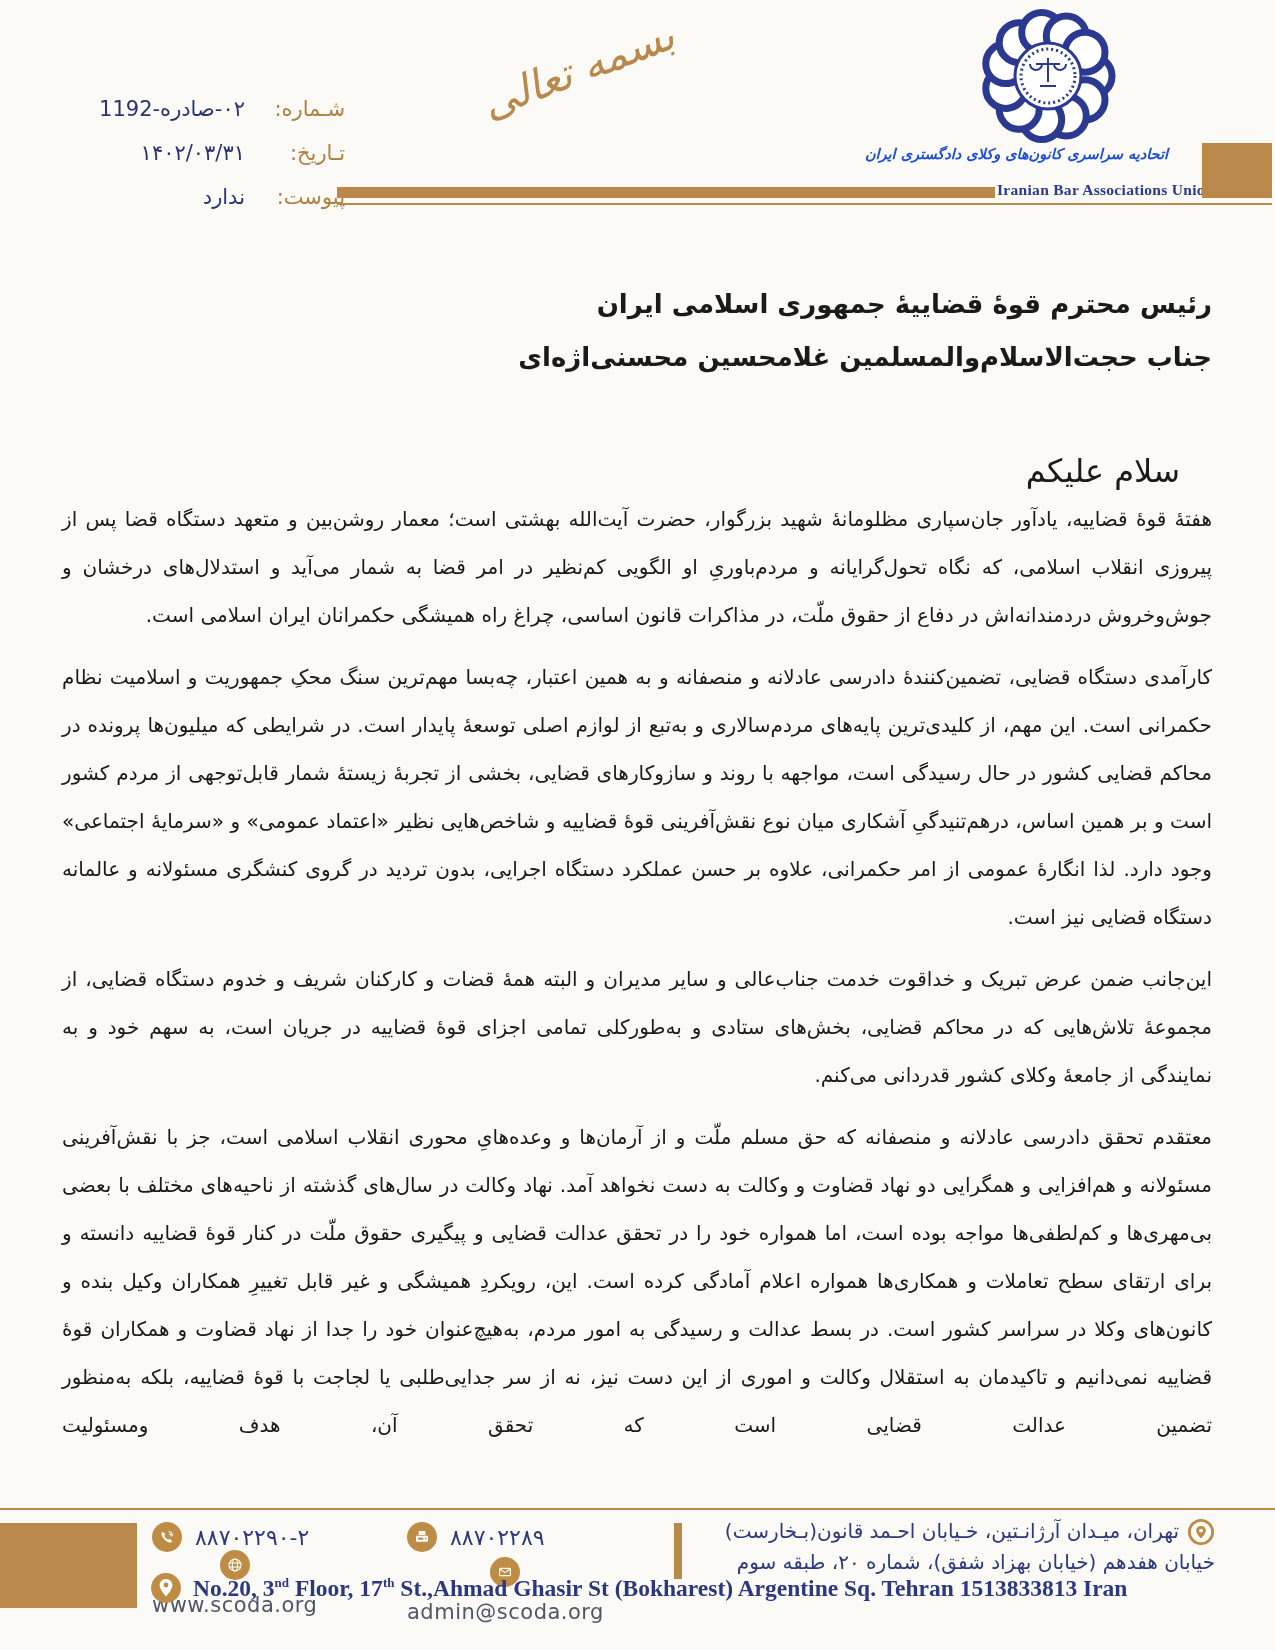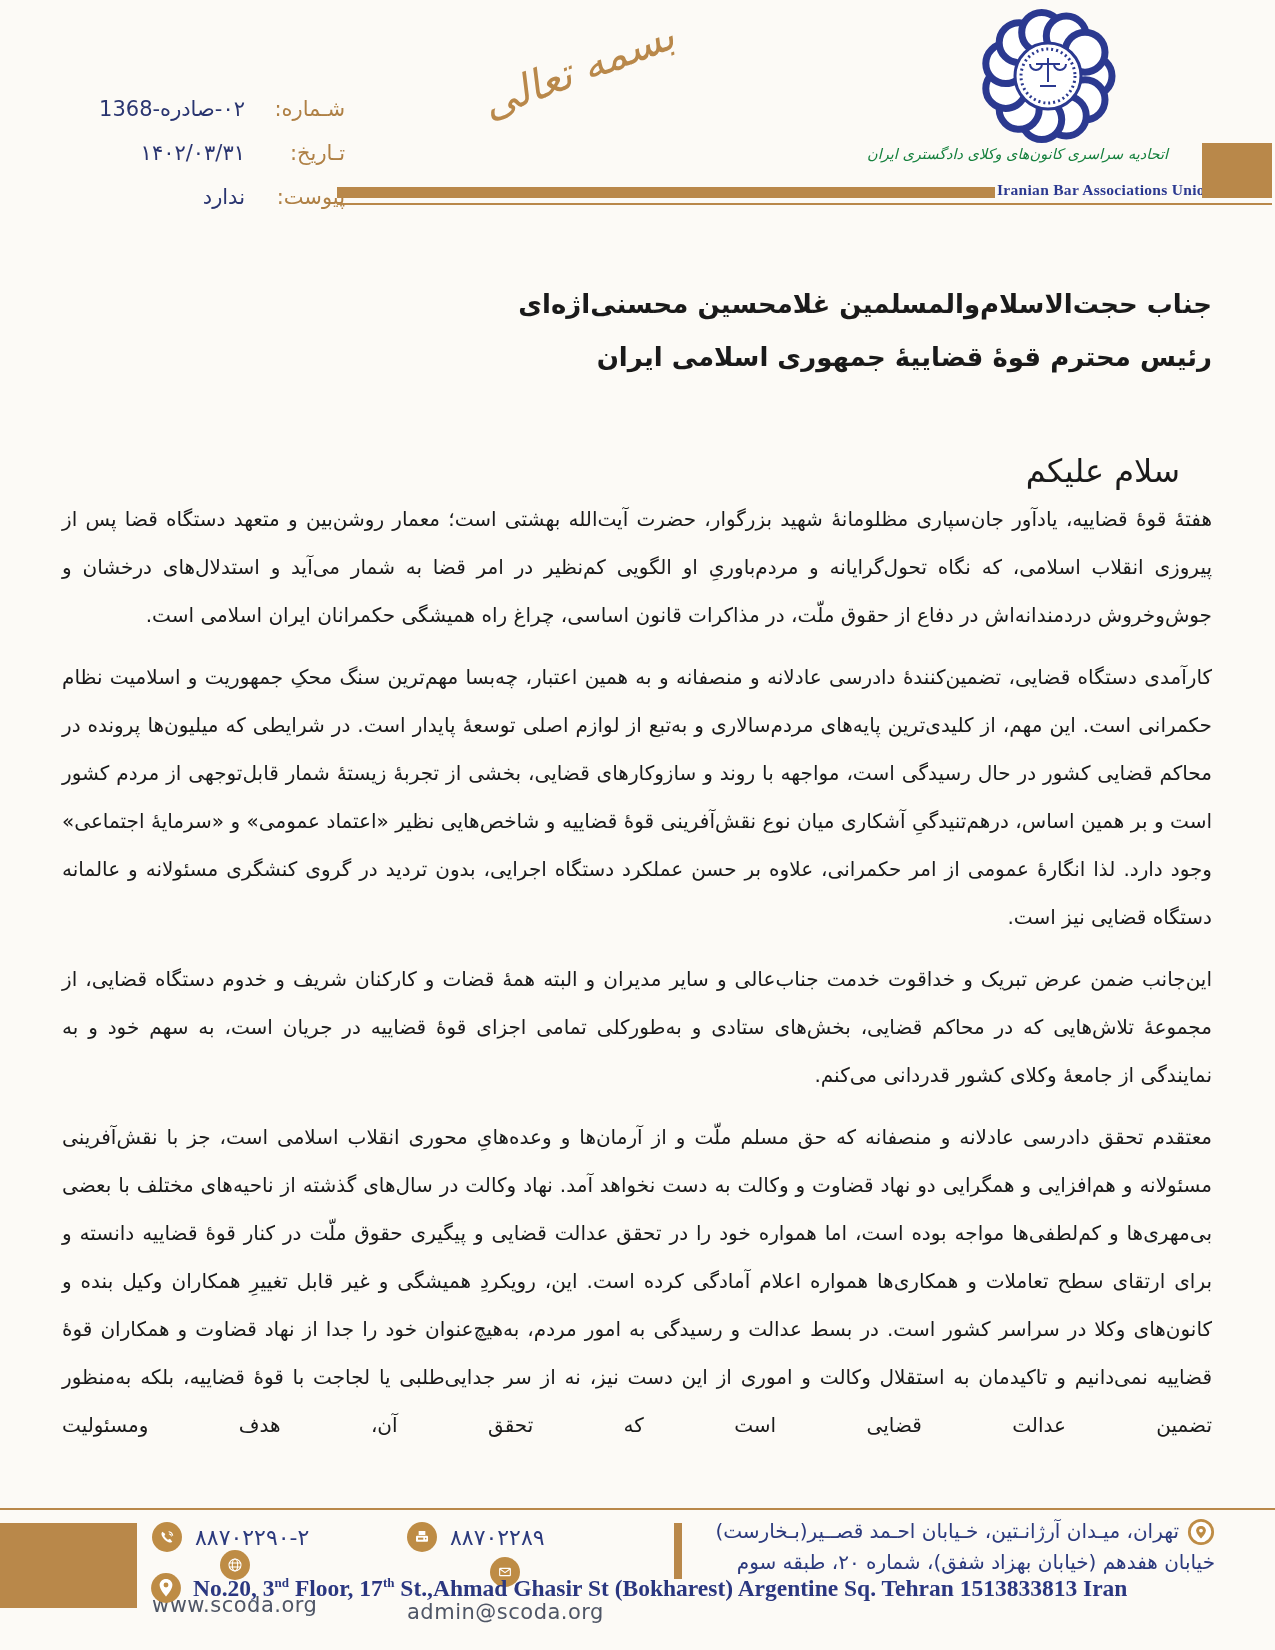--- a/index.html
+++ b/index.html
@@ -10,21 +10,21 @@
   .meta-row{display:flex;align-items:baseline;gap:16px;margin-bottom:14px;font-size:21px;line-height:30px;}
   .meta-label{color:#AF8045;min-width:84px;white-space:nowrap;}
   .meta-value{color:#2A3570;white-space:nowrap;}
   
   .bismillah{position:absolute;top:22px;left:478px;width:200px;height:100px;color:#B9884A;
              font-size:42px;font-style:italic;text-align:center;line-height:95px;
              transform:rotate(-21deg);white-space:nowrap;}
   
   .logo-block{position:absolute;top:8px;left:928px;width:240px;text-align:center;}
   .logo-block svg{display:block;margin:0 auto;}
-  .org-fa{margin-top:2px;font-size:14.5px;font-weight:normal;font-style:italic;color:#15803d;white-space:nowrap;direction:rtl;}
+  .org-fa{margin-top:2px;font-size:14.5px;font-weight:bold;font-style:italic;color:#1d4ed8;white-space:nowrap;direction:rtl;}
   
   .bar-thick{position:absolute;left:337px;top:187px;width:658px;height:11px;background:#B9884A;}
   .org-en{position:absolute;left:997px;top:181px;width:204px;text-align:center;
           font-family:"Liberation Serif",serif;font-weight:bold;font-size:15.5px;
           color:#2B3990;white-space:nowrap;letter-spacing:.3px;}
   .bar-block-right{position:absolute;left:1202px;top:143px;width:70px;height:55px;background:#B9884A;}
   .bar-thin{position:absolute;left:337px;top:203px;width:935px;height:2px;background:#B9884A;}
   
   .addressee{position:absolute;top:278px;right:63px;direction:rtl;text-align:right;
              font-weight:bold;font-size:26px;line-height:53px;}
@@ -50,21 +50,21 @@
   .en-address sup{font-size:13px;line-height:0;}
 </style>
 </head>
 <body>
 
 <div class="page">
 
   <div class="meta">
     <div class="meta-row">
       <span class="meta-label">شـماره:</span>
-      <span class="meta-value">۰۲-صادره-1368</span>
+      <span class="meta-value">۰۲-صادره-1192</span>
     </div>
     <div class="meta-row">
       <span class="meta-label">تـاریخ:</span>
       <span class="meta-value">۱۴۰۲/۰۳/۳۱</span>
     </div>
     <div class="meta-row">
       <span class="meta-label">پیوست:</span>
       <span class="meta-value">ندارد</span>
     </div>
   </div>
@@ -98,22 +98,22 @@
     </svg>
     <div class="org-fa">اتحادیه سراسری کانون‌های وکلای دادگستری ایران</div>
   </div>
 
   <div class="bar-thick"></div>
   <div class="org-en">Iranian Bar Associations Union</div>
   <div class="bar-block-right"></div>
   <div class="bar-thin"></div>
 
   <div class="addressee">
+    <div>رئیس محترم قوهٔ قضاییهٔ جمهوری اسلامی ایران</div>
     <div>جناب حجت‌الاسلام‌والمسلمین غلامحسین محسنی‌اژه‌ای</div>
-    <div>رئیس محترم قوهٔ قضاییهٔ جمهوری اسلامی ایران</div>
   </div>
 
   <div class="salutation">سلام علیکم</div>
 
   <div class="body-text">
     <p>هفتهٔ قوهٔ قضاییه، یادآور جان‌سپاری مظلومانهٔ شهید بزرگوار، حضرت آیت‌الله بهشتی است؛ معمار روشن‌بین و متعهد دستگاه قضا پس از پیروزی انقلاب اسلامی، که نگاه تحول‌گرایانه و مردم‌باوریِ او الگویی کم‌نظیر در امر قضا به شمار می‌آید و استدلال‌های درخشان و جوش‌وخروش دردمندانه‌اش در دفاع از حقوق ملّت، در مذاکرات قانون اساسی، چراغ راه همیشگی حکمرانان ایران اسلامی است.</p>
     <p>کارآمدی دستگاه قضایی، تضمین‌کنندهٔ دادرسی عادلانه و منصفانه و به همین اعتبار، چه‌بسا مهم‌ترین سنگ محکِ جمهوریت و اسلامیت نظام حکمرانی است. این مهم، از کلیدی‌ترین پایه‌های مردم‌سالاری و به‌تبع از لوازم اصلی توسعهٔ پایدار است. در شرایطی که میلیون‌ها پرونده در محاکم قضایی کشور در حال رسیدگی است، مواجهه با روند و سازوکارهای قضایی، بخشی از تجربهٔ زیستهٔ شمار قابل‌توجهی از مردم کشور است و بر همین اساس، درهم‌تنیدگیِ آشکاری میان نوع نقش‌آفرینی قوهٔ قضاییه و شاخص‌هایی نظیر «اعتماد عمومی» و «سرمایهٔ اجتماعی» وجود دارد. لذا انگارهٔ عمومی از امر حکمرانی، علاوه بر حسن عملکرد دستگاه اجرایی، بدون تردید در گروی کنشگری مسئولانه و عالمانه دستگاه قضایی نیز است.</p>
     <p>این‌جانب ضمن عرض تبریک و خداقوت خدمت جناب‌عالی و سایر مدیران و البته همهٔ قضات و کارکنان شریف و خدوم دستگاه قضایی، از مجموعهٔ تلاش‌هایی که در محاکم قضایی، بخش‌های ستادی و به‌طورکلی تمامی اجزای قوهٔ قضاییه در جریان است، به سهم خود و به نمایندگی از جامعهٔ وکلای کشور قدردانی می‌کنم.</p>
     <p class="continued">معتقدم تحقق دادرسی عادلانه و منصفانه که حق مسلم ملّت و از آرمان‌ها و وعده‌هایِ محوری انقلاب اسلامی است، جز با نقش‌آفرینی مسئولانه و هم‌افزایی و همگرایی دو نهاد قضاوت و وکالت به دست نخواهد آمد. نهاد وکالت در سال‌های گذشته از ناحیه‌های مختلف با بعضی بی‌مهری‌ها و کم‌لطفی‌ها مواجه بوده است، اما همواره خود را در تحقق عدالت قضایی و پیگیری حقوق ملّت در کنار قوهٔ قضاییه دانسته و برای ارتقای سطح تعاملات و همکاری‌ها همواره اعلام آمادگی کرده است. این، رویکردِ همیشگی و غیر قابل تغییرِ همکاران وکیل بنده و کانون‌های وکلا در سراسر کشور است. در بسط عدالت و رسیدگی به امور مردم، به‌هیچ‌عنوان خود را جدا از نهاد قضاوت و همکاران قوهٔ قضاییه نمی‌دانیم و تاکیدمان به استقلال وکالت و اموری از این دست نیز، نه از سر جدایی‌طلبی یا لجاجت با قوهٔ قضاییه، بلکه به‌منظور تضمین عدالت قضایی است که تحقق آن، هدف ومسئولیت</p>
   </div>
@@ -165,21 +165,21 @@
     </span>
     <span class="contact-web">admin@scoda.org</span>
   </div>
 
   <div class="fa-address">
     <div>
       <svg class="pin-inline" width="28" height="28" viewBox="0 0 30 30">
         <circle cx="15" cy="15" r="12.5" fill="#fff" stroke="#BE8C45" stroke-width="3"></circle>
         <path d="M15 8.5 C12 8.5 9.8 10.7 9.8 13.5 C9.8 17.2 15 22 15 22 C15 22 20.2 17.2 20.2 13.5 C20.2 10.7 18 8.5 15 8.5 Z" fill="#BE8C45"></path>
         <circle cx="15" cy="13.5" r="2" fill="#fff"></circle>
-      </svg><span>تهران، میـدان آرژانـتین، خـیابان احـمد قصــیر(بـخارست)</span>
+      </svg><span>تهران، میـدان آرژانـتین، خـیابان احـمد قانون(بـخارست)</span>
     </div>
     <div>خیابان هفدهم (خیابان بهزاد شفق)، شماره ۲۰، طبقه سوم</div>
   </div>
 
   <div class="en-address">
     <svg width="32" height="32" viewBox="0 0 30 30">
       <circle cx="15" cy="15" r="14" fill="#BE8C45"></circle>
       <path d="M15 6.5 C11.6 6.5 9 9 9 12.2 C9 16.5 15 23 15 23 C15 23 21 16.5 21 12.2 C21 9 18.4 6.5 15 6.5 Z" fill="#fff"></path>
       <circle cx="15" cy="12.2" r="2.3" fill="#BE8C45"></circle>
     </svg>

